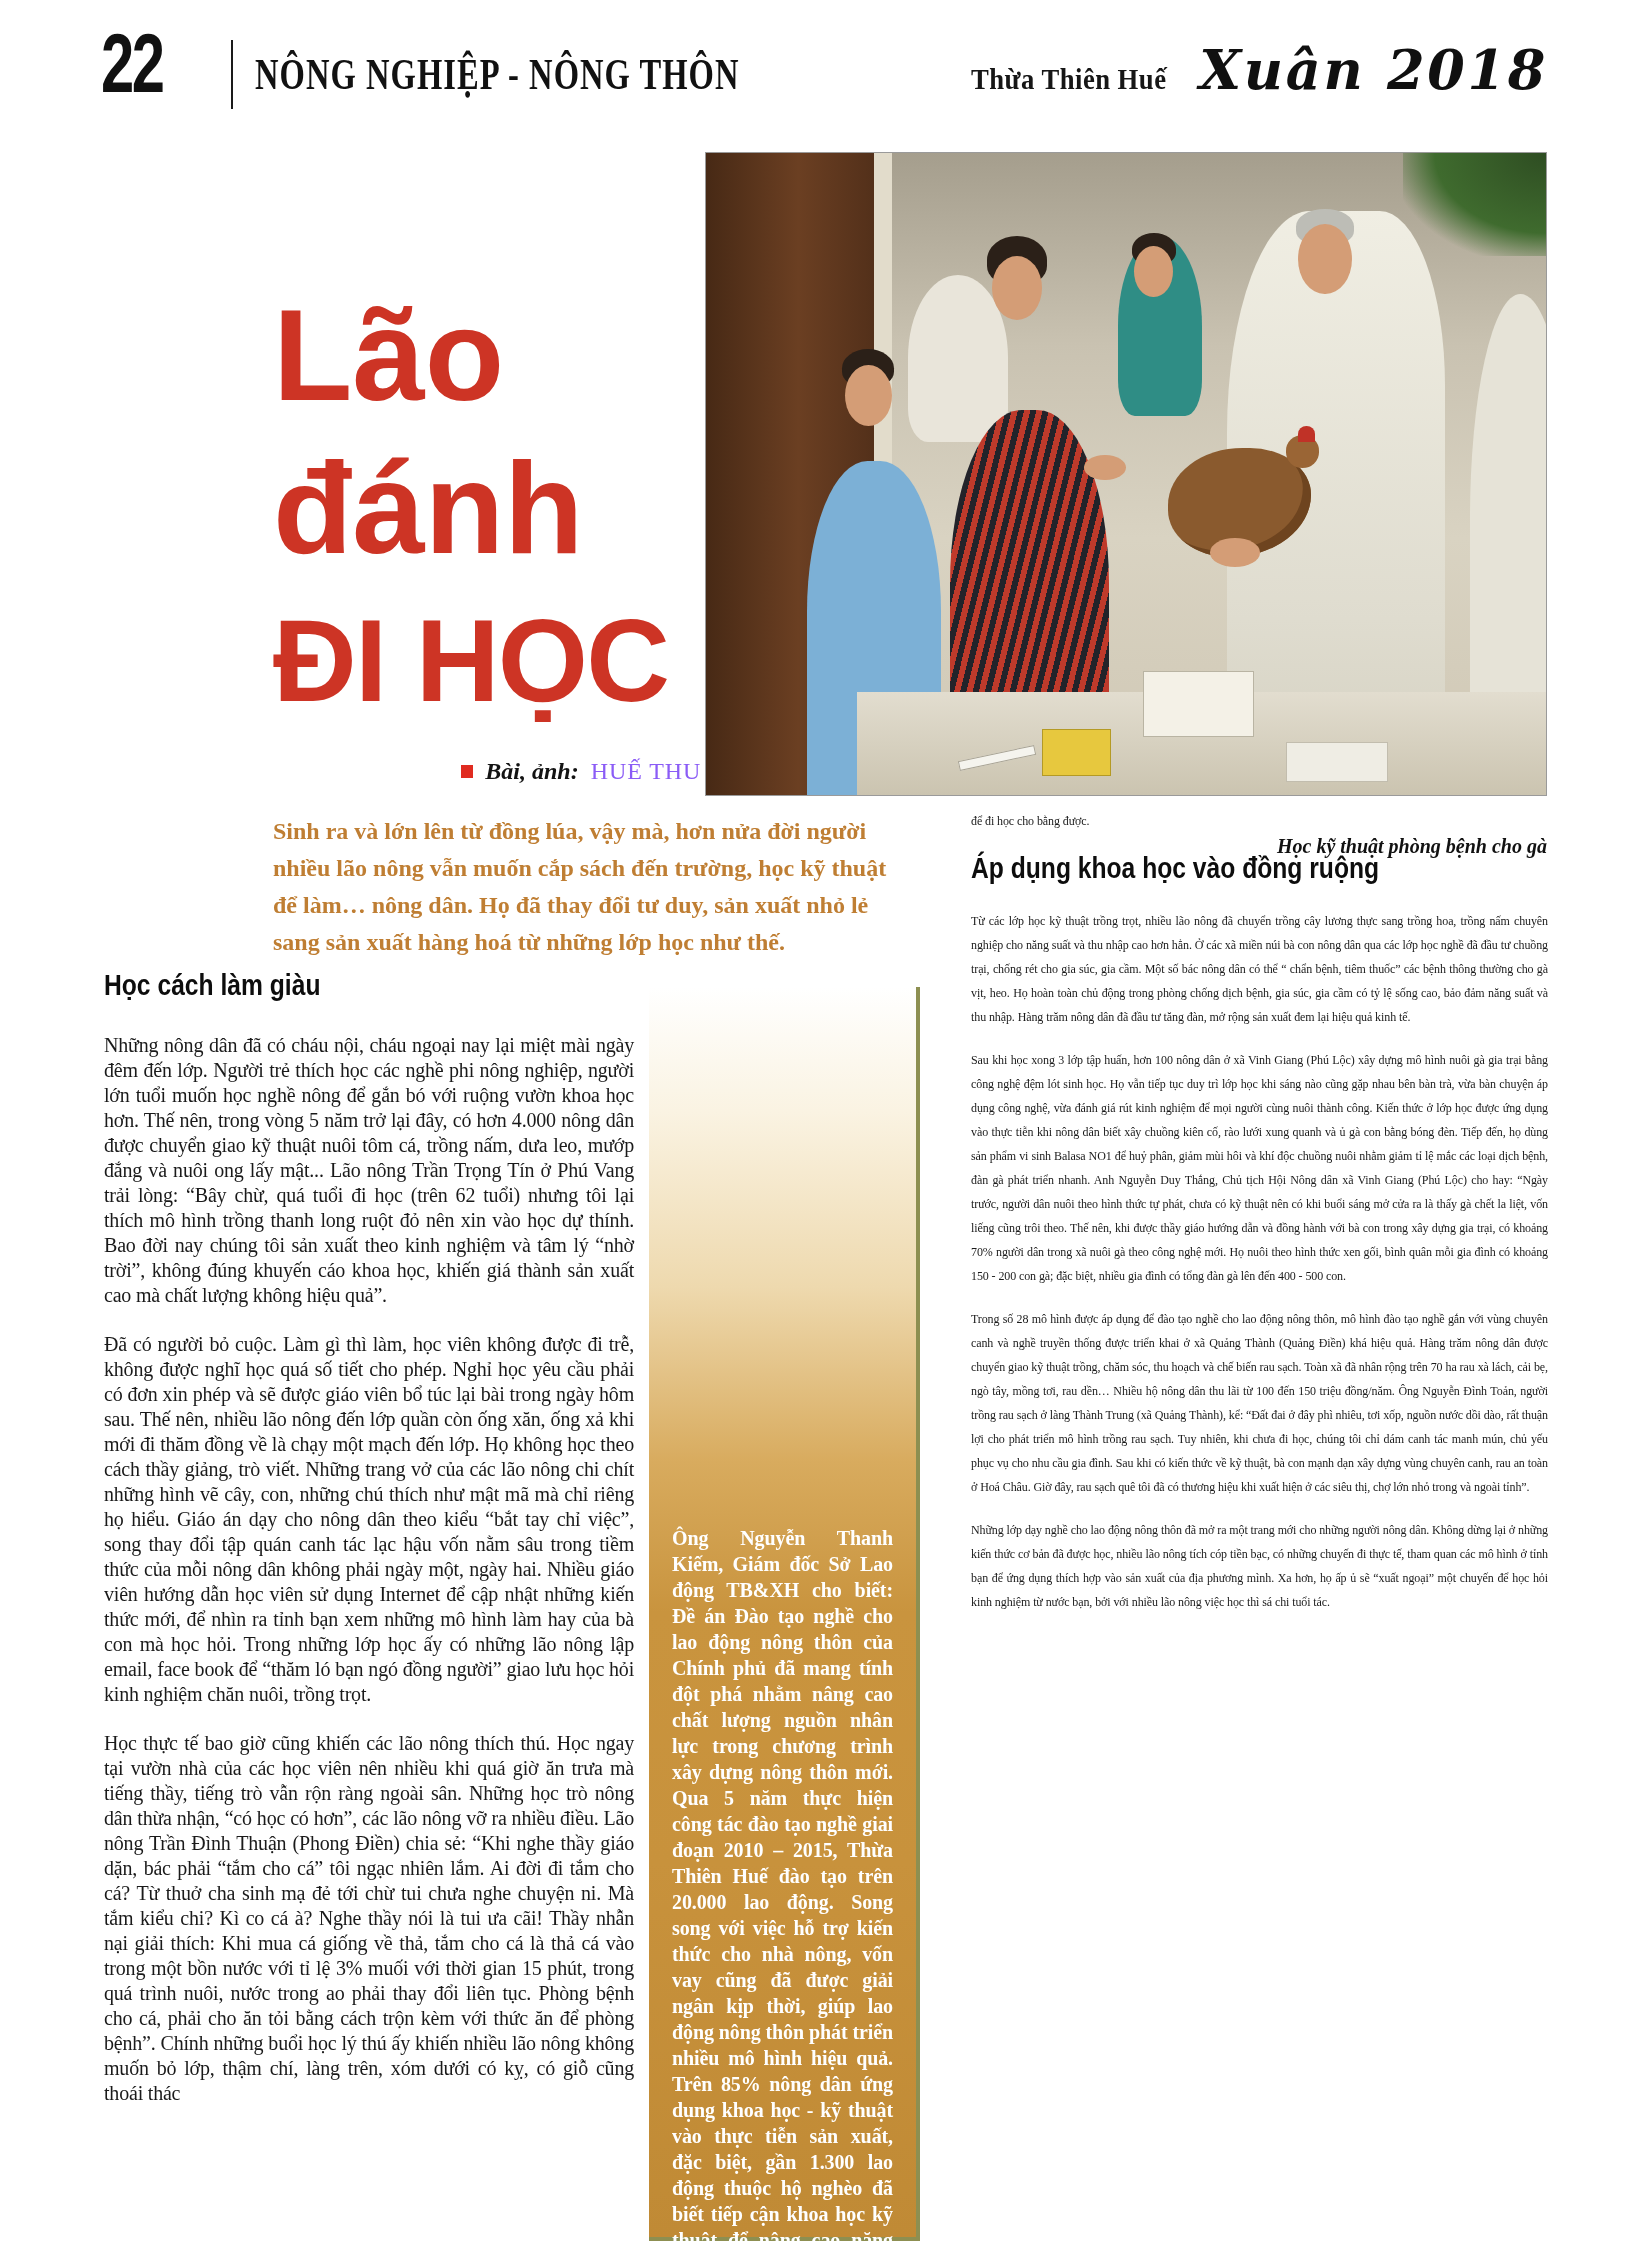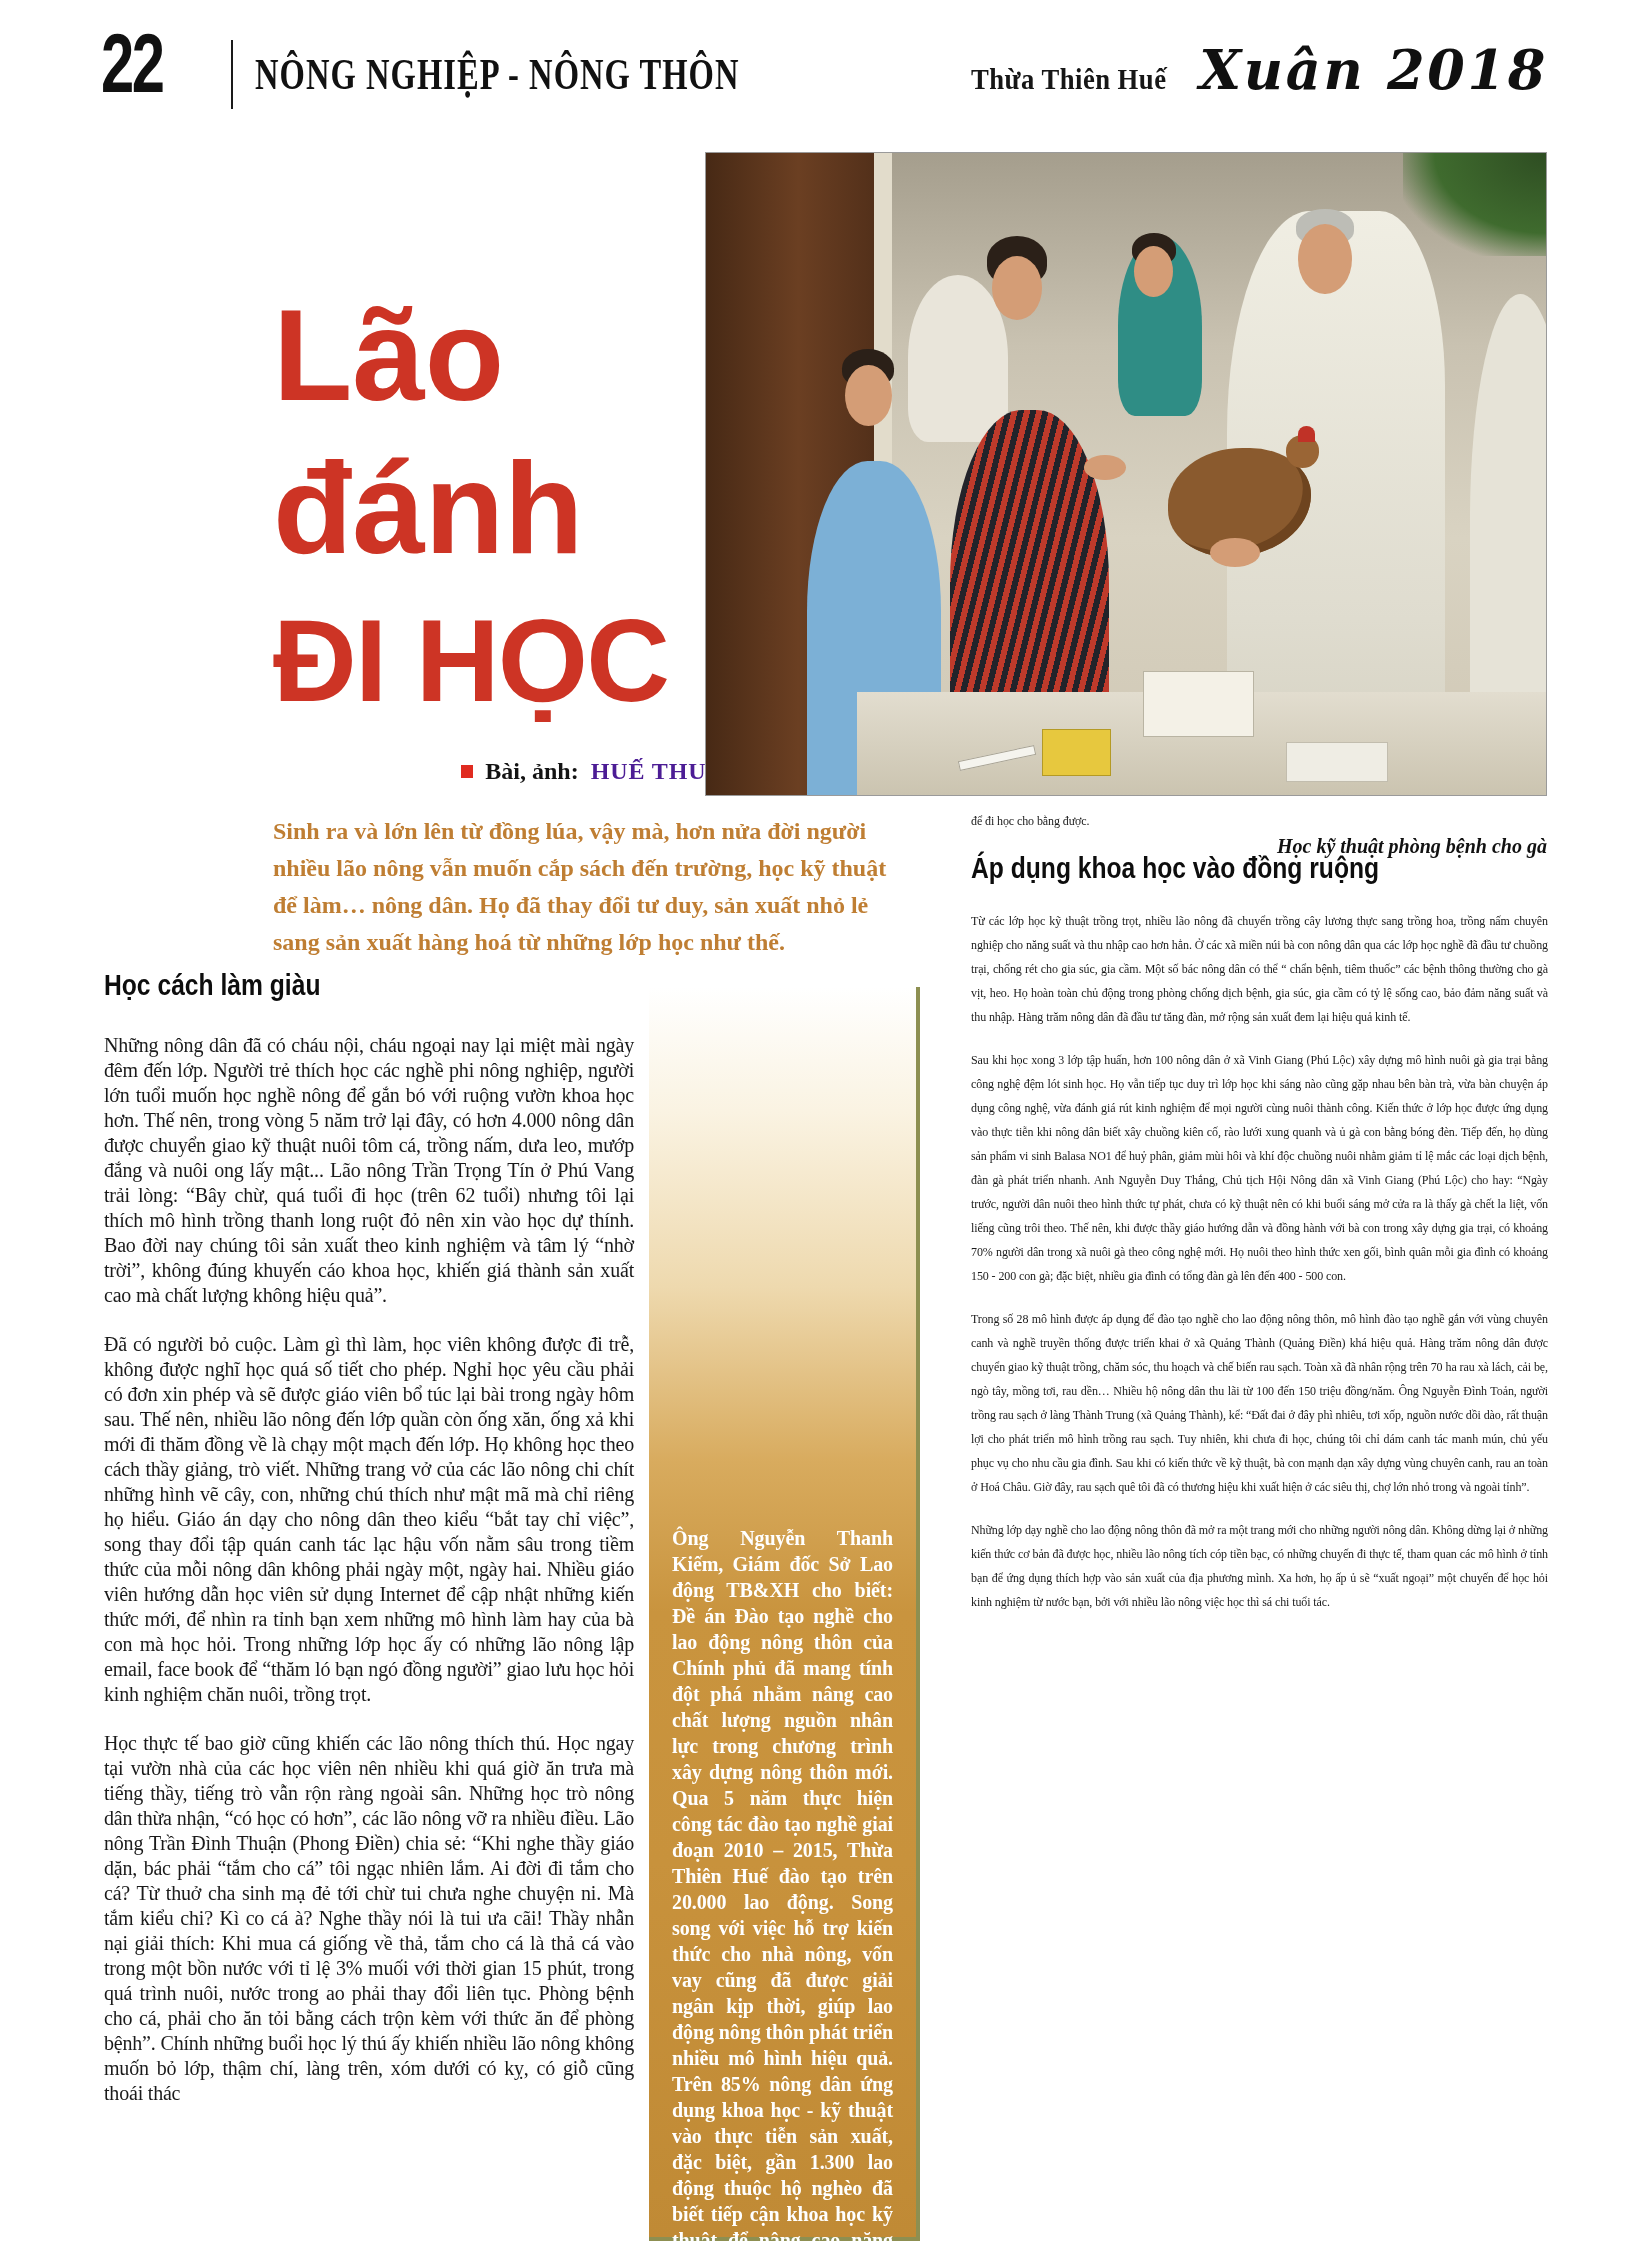--- a/index.html
+++ b/index.html
@@ -41,22 +41,22 @@
     font-family:"Liberation Sans", sans-serif; font-weight:bold;
     color:#cd3425; line-height:153px;
   }
   .headline .l1, .headline .l2 { font-size:130px; display:block; }
   .headline .l3 { font-size:116px; display:block; letter-spacing:-1.8px;text-align:right; }
   .byline {
     position:absolute; left:461px; top:758px;
     display:flex; align-items:center; gap:12px; font-size:24px; white-space:nowrap;
   }
   .byline-square { width:12.3px; height:12.3px; background:#e02b20; flex:0 0 auto; }
-  .byline-prefix { font-weight:bold; color:#131313; }
-  .byline-author { font-weight:bold; color:#4c1d95; letter-spacing:0.9px; }
+  .byline-prefix { font-style:italic; font-weight:bold; color:#131313; }
+  .byline-author { font-weight:normal; color:#8b5cf6; letter-spacing:0.9px; }
   
   .photo {
     position:absolute; left:705px; top:152px; width:842px; height:644px;
     border:1.4px solid #9a9a9a; box-sizing:border-box; overflow:hidden;
     background:linear-gradient(180deg,#a59e8d 0%,#c9c2b1 30%,#d9d3c2 60%,#cfc7b4 100%);
   }
   .photo * { position:absolute; }
   .ph-door { left:0; top:0; width:20%; height:100%;
     background:linear-gradient(90deg,#472915 0%,#6b3f22 55%,#53301a 100%); }
   .ph-doorframe { left:20%; top:0; width:2.2%; height:100%; background:#e2dccb; }

